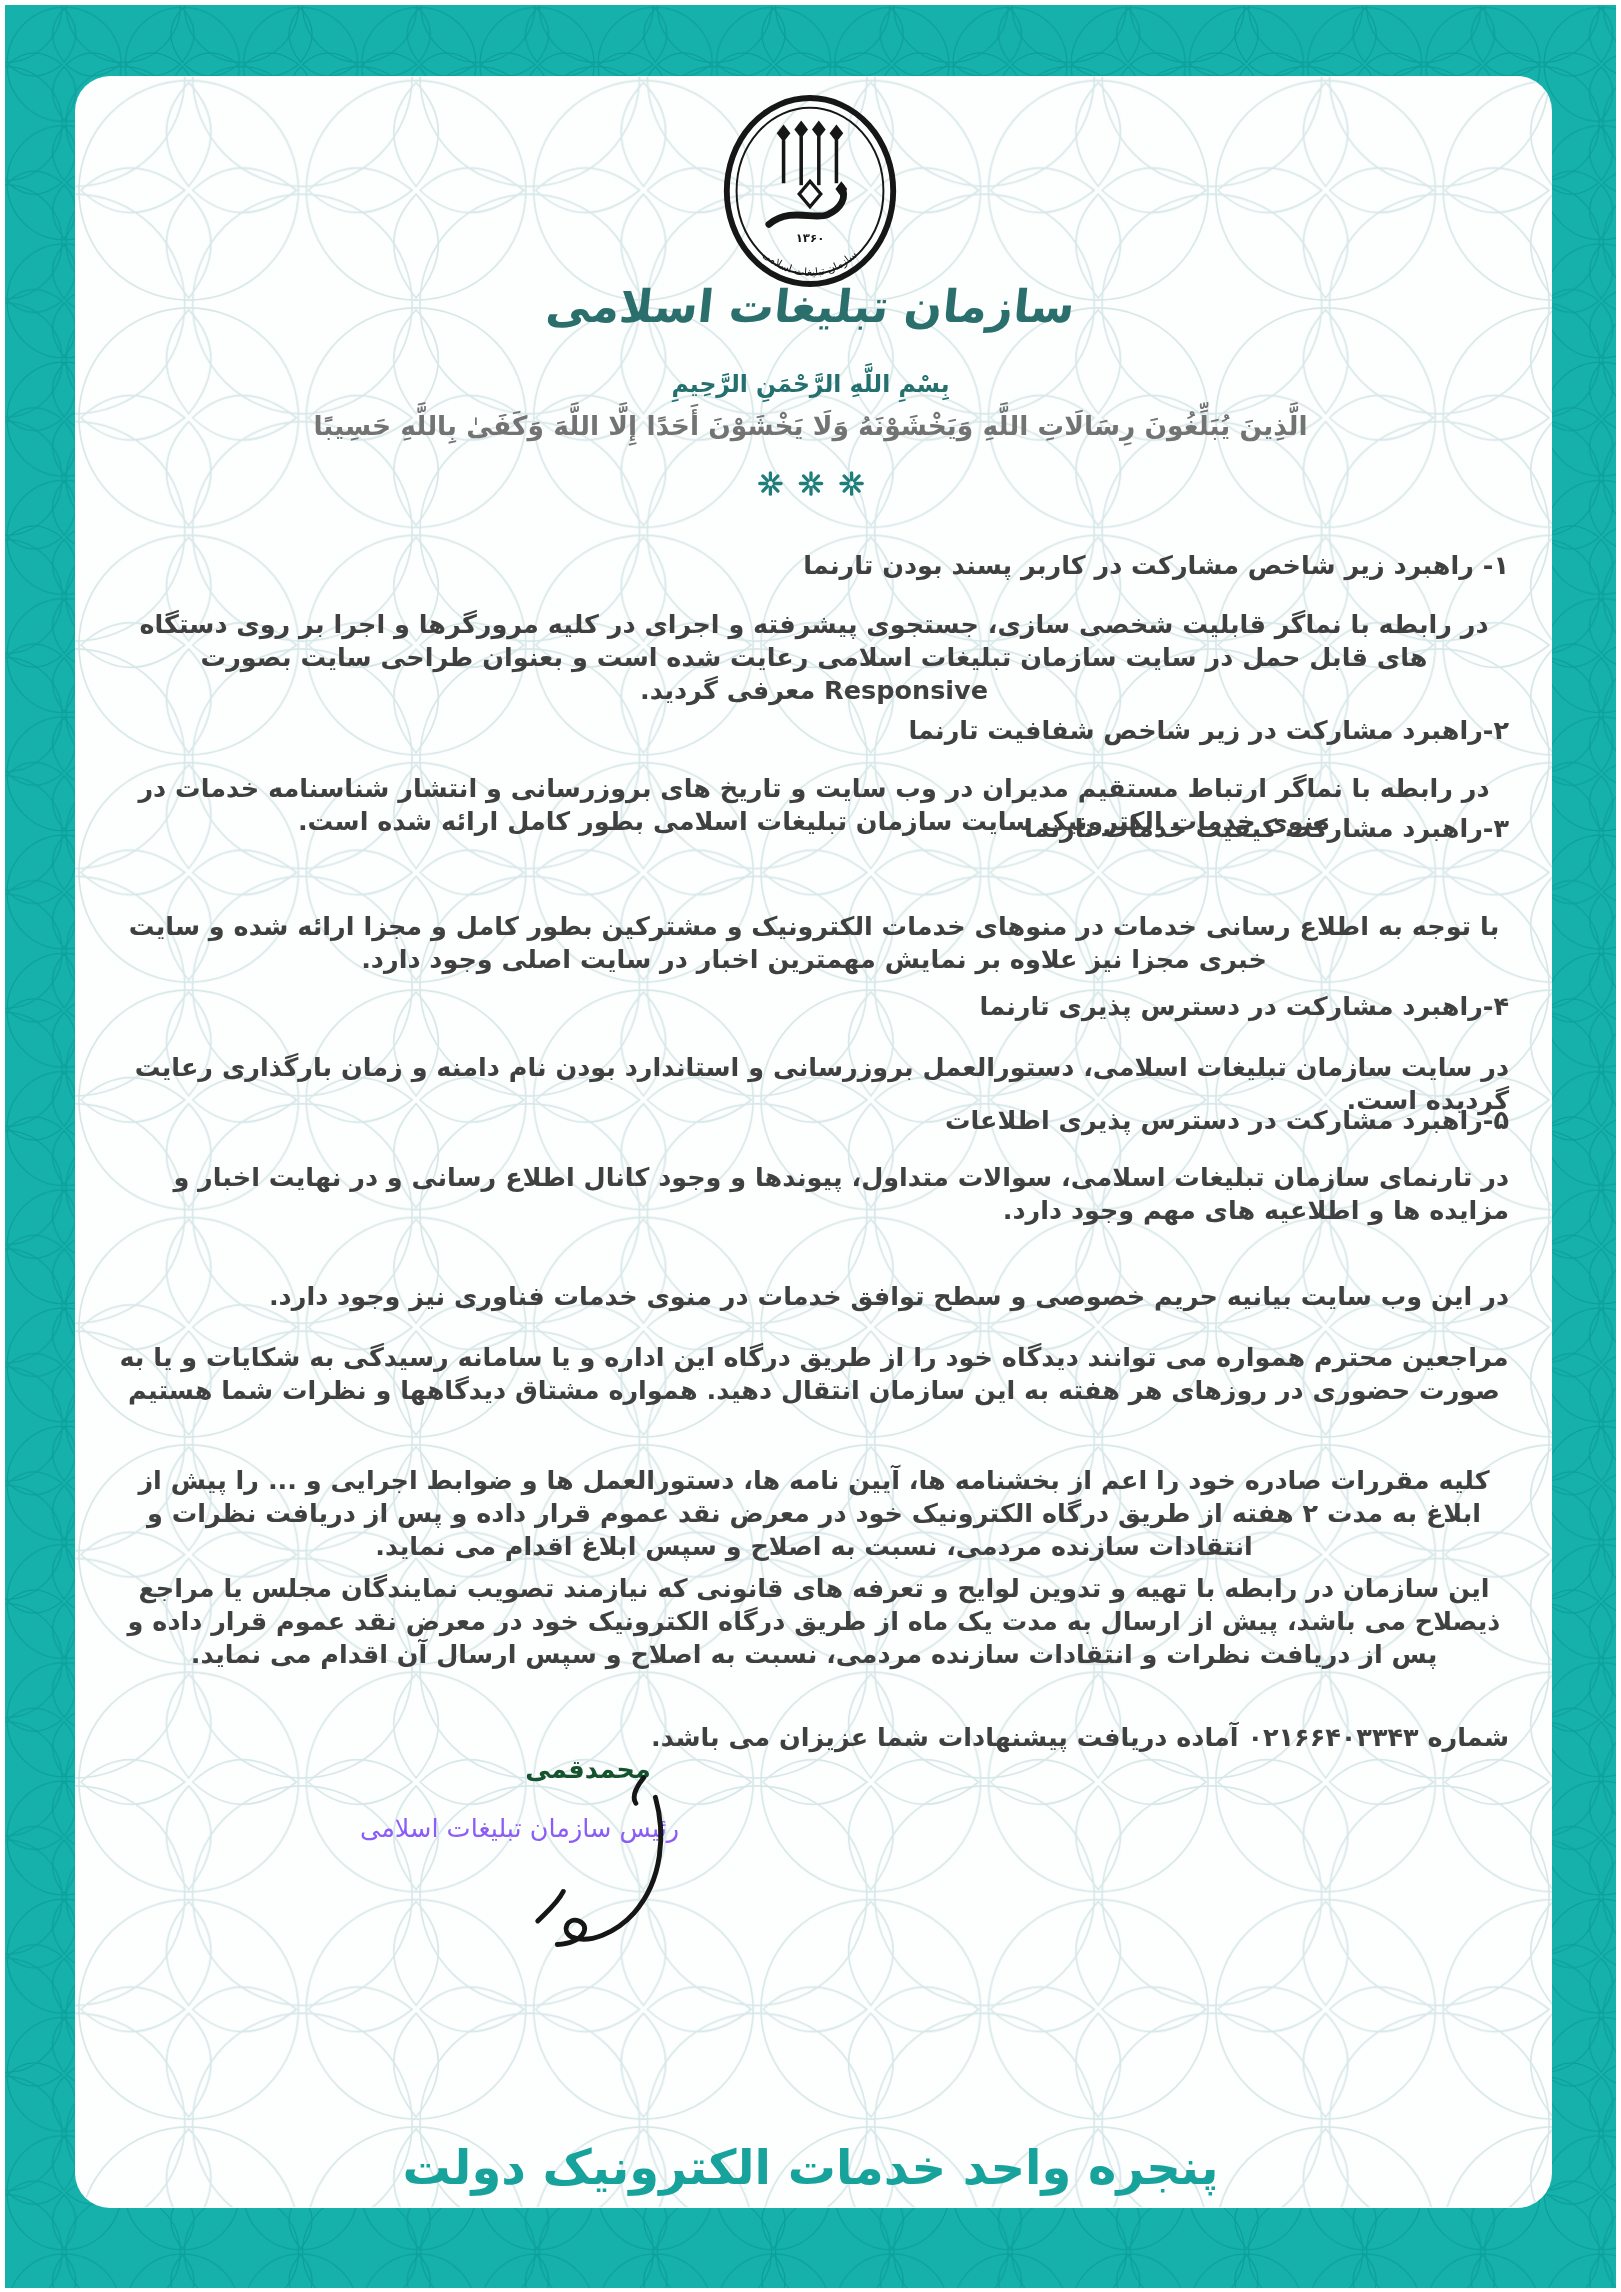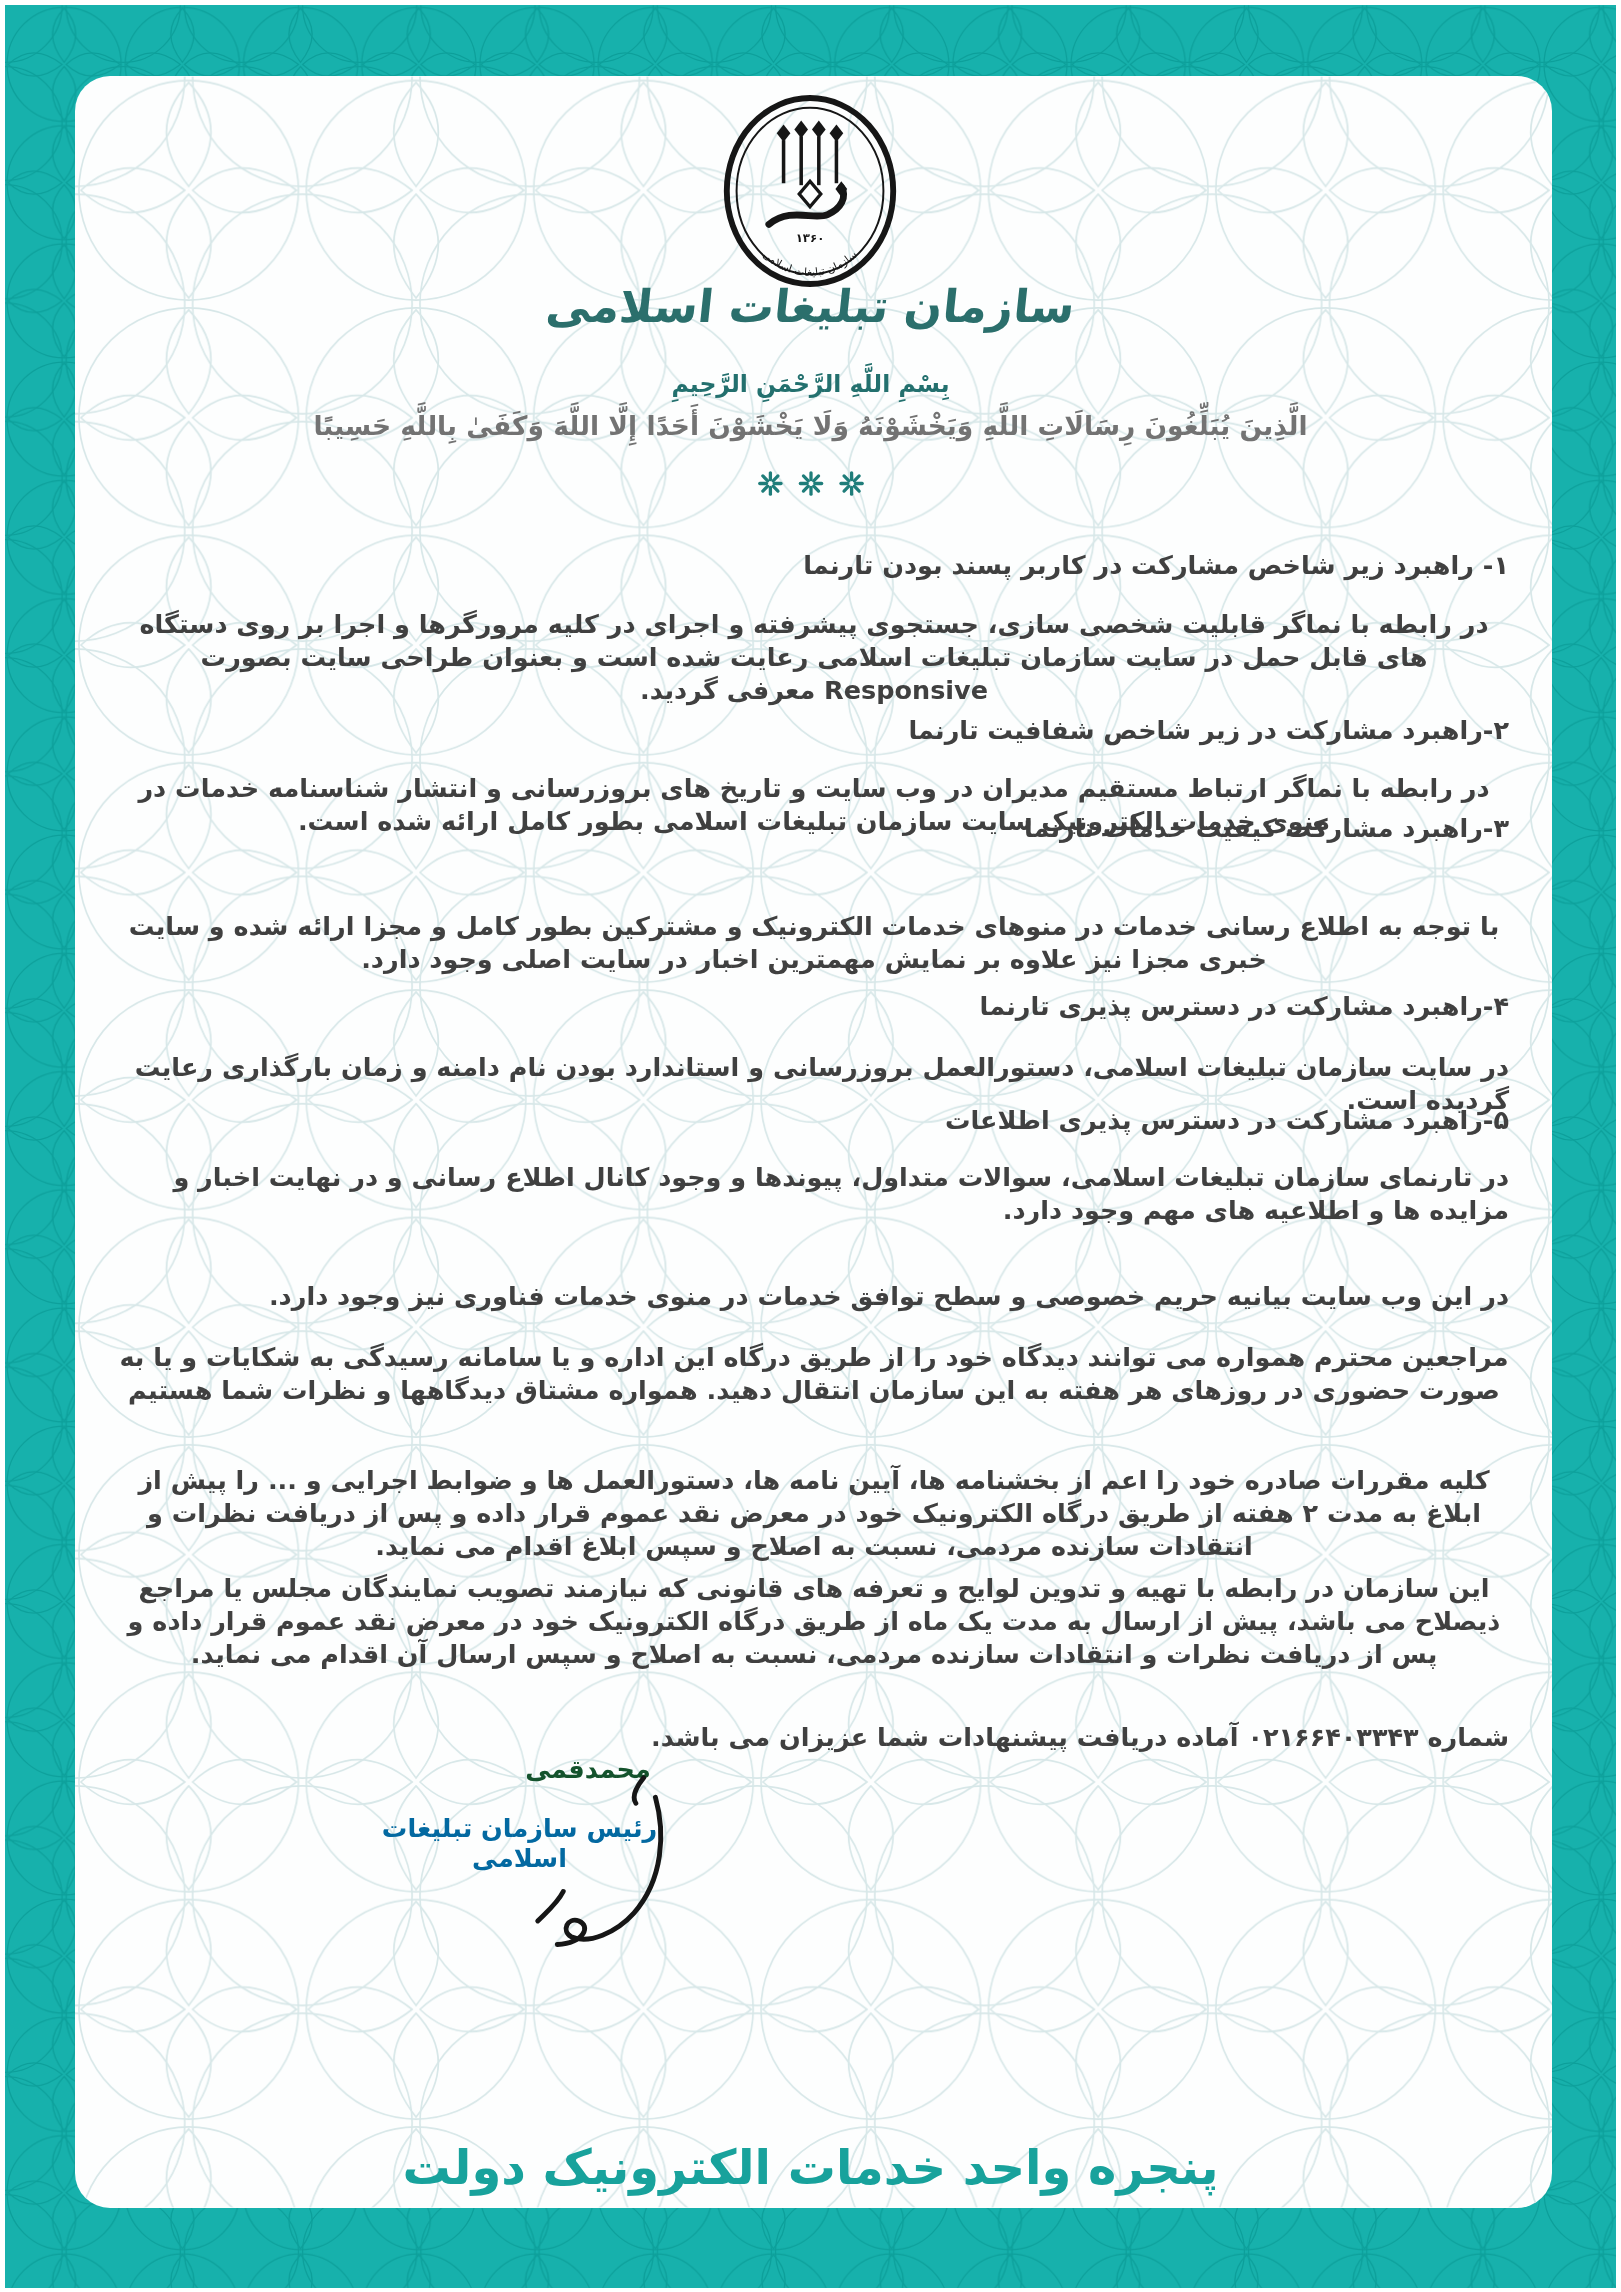--- a/index.html
+++ b/index.html
@@ -43,21 +43,21 @@
   }
   .verse{
     left:0;right:0;top:410px;text-align:center;direction:rtl;
     font-weight:bold;font-size:26.5px;color:#737373;
   }
   .ornament{left:752px;top:469px;width:118px;height:29px;}
 
   .sig-name{left:490px;top:1754px;width:196px;text-align:center;
     direction:rtl;font-weight:bold;font-size:25.5px;color:#14532d;}
   .sig-title{left:343px;top:1813px;width:353px;text-align:center;
-    direction:rtl;font-weight:bold;font-size:25.5px;color:#0369a1;}
+    direction:rtl;font-weight:normal;font-size:25.5px;color:#8b5cf6;}
   .sig-scrawl{left:518px;top:1764px;width:167px;height:206px;}
 
   .footer-line{
     left:0;right:0;top:2139px;text-align:center;direction:rtl;
     font-weight:bold;font-size:48px;color:#18a29c;letter-spacing:1px;
   }
 </style>
 </head>
 <body>
 

